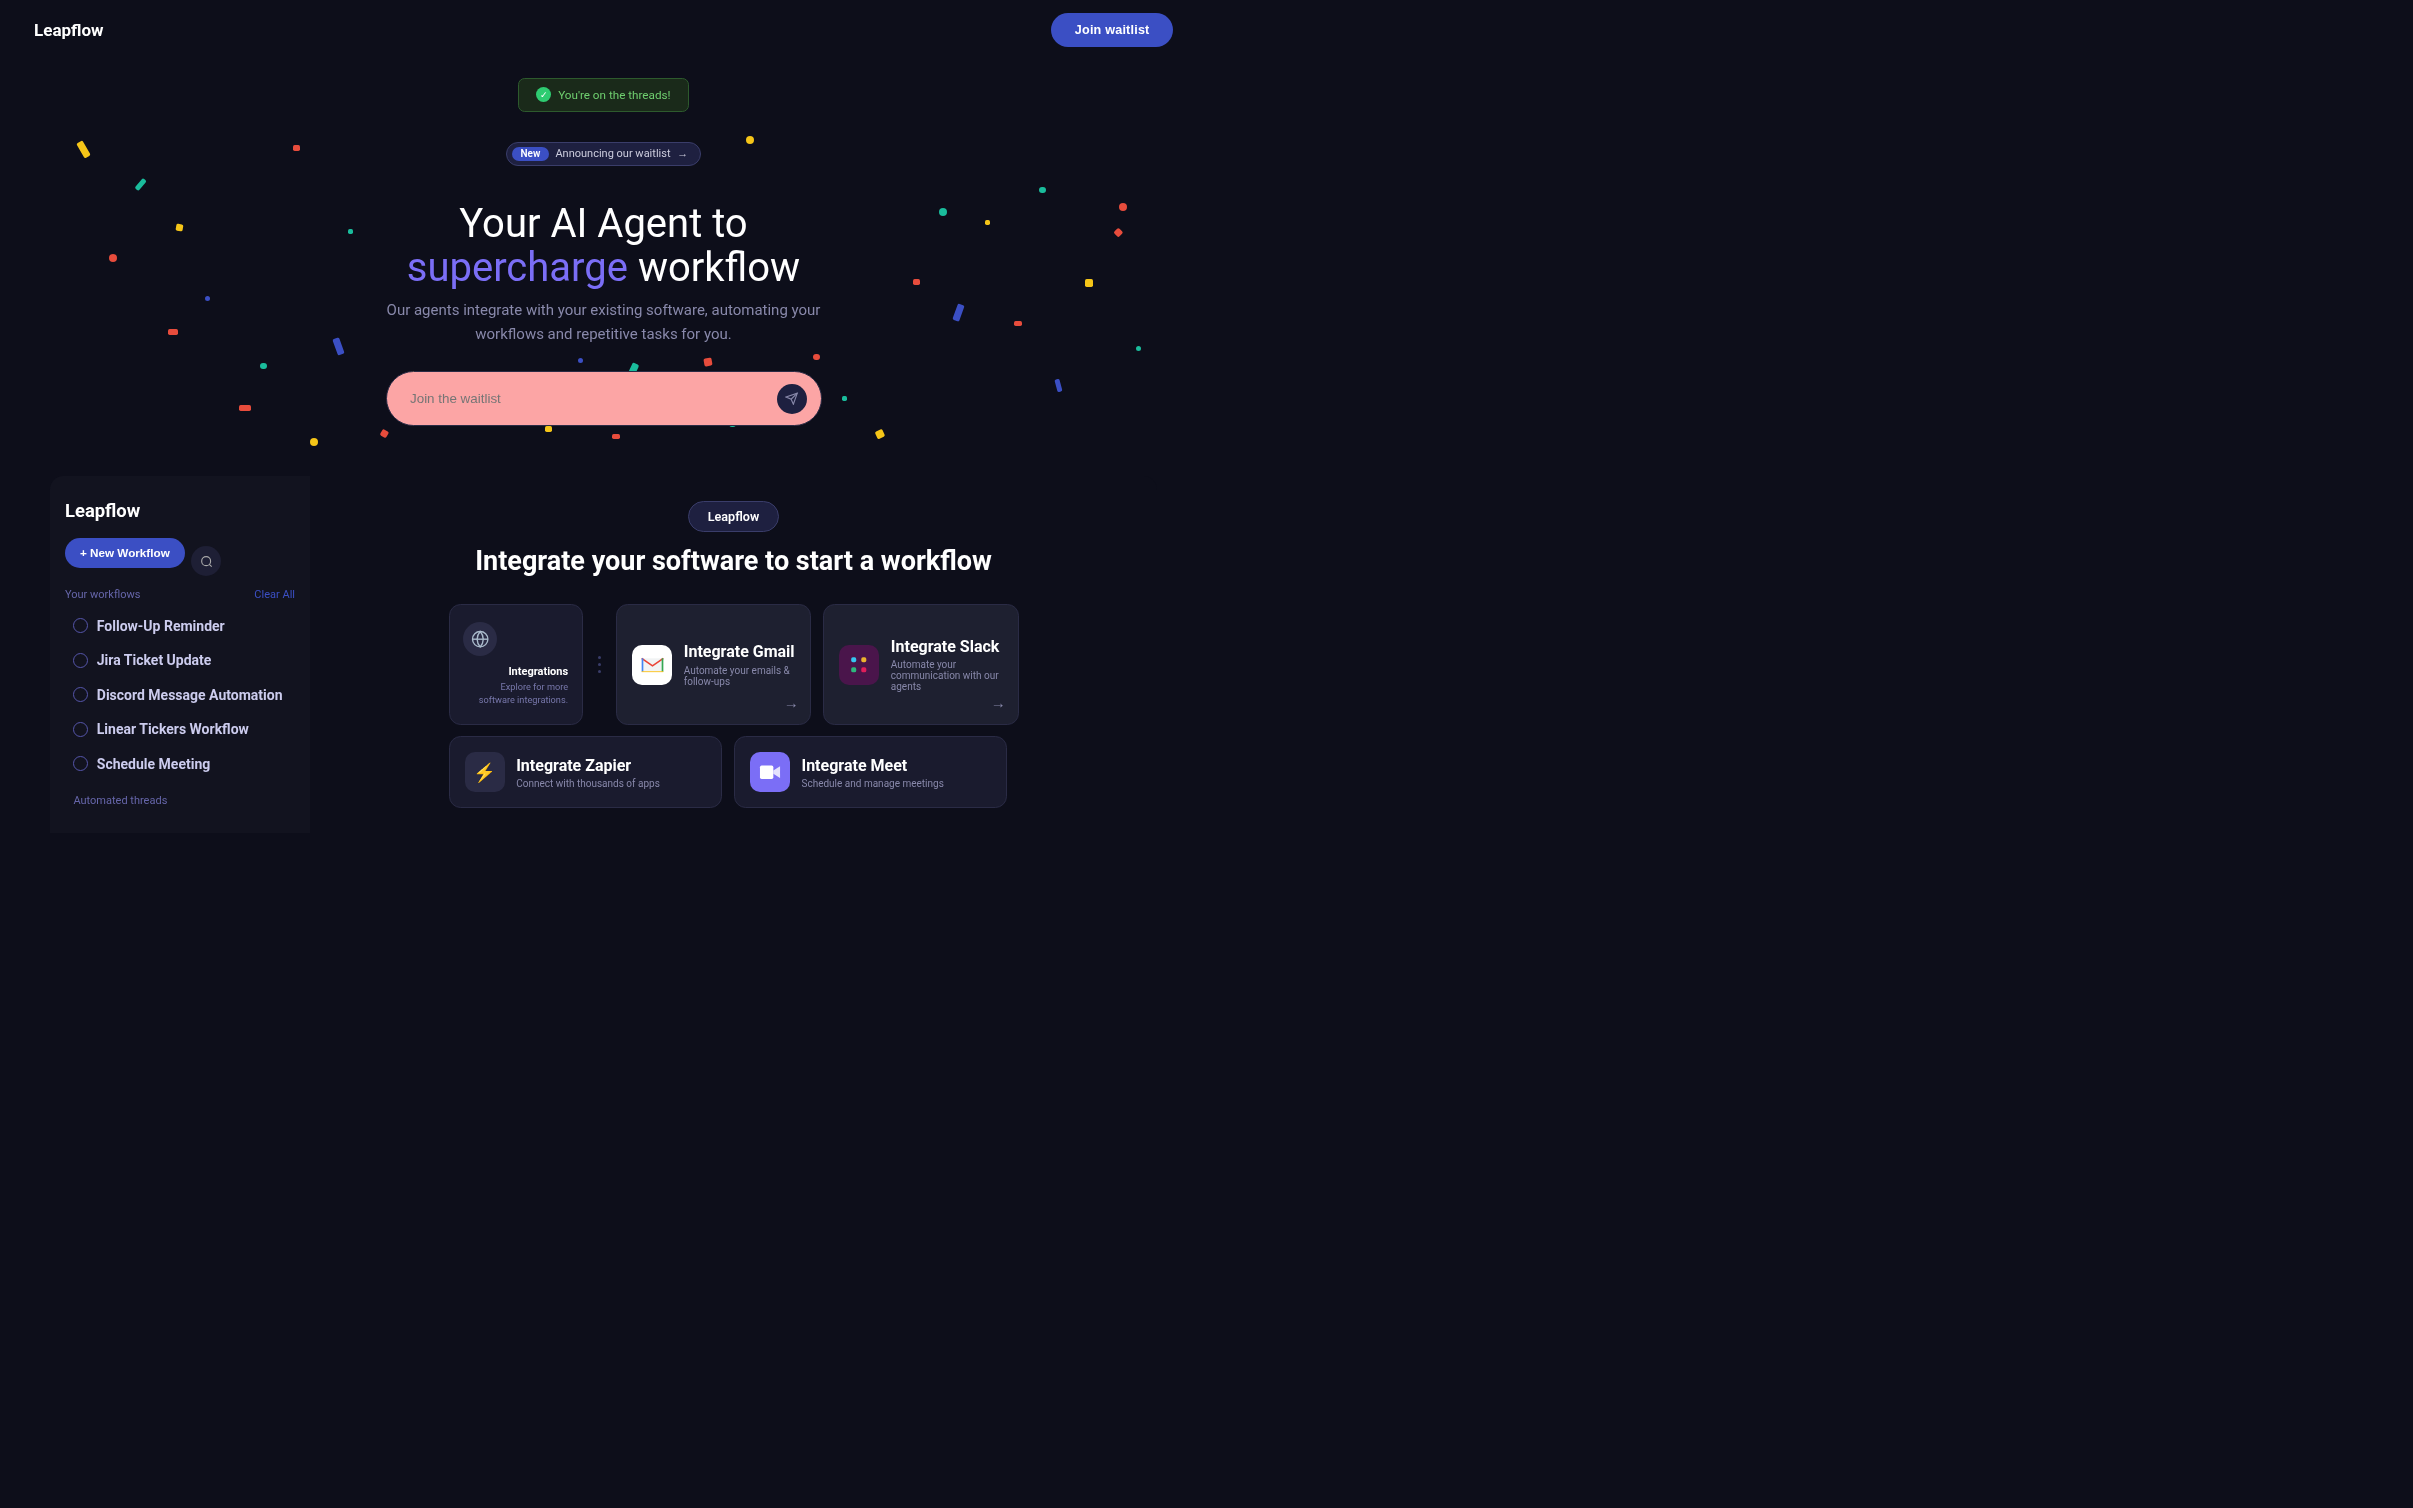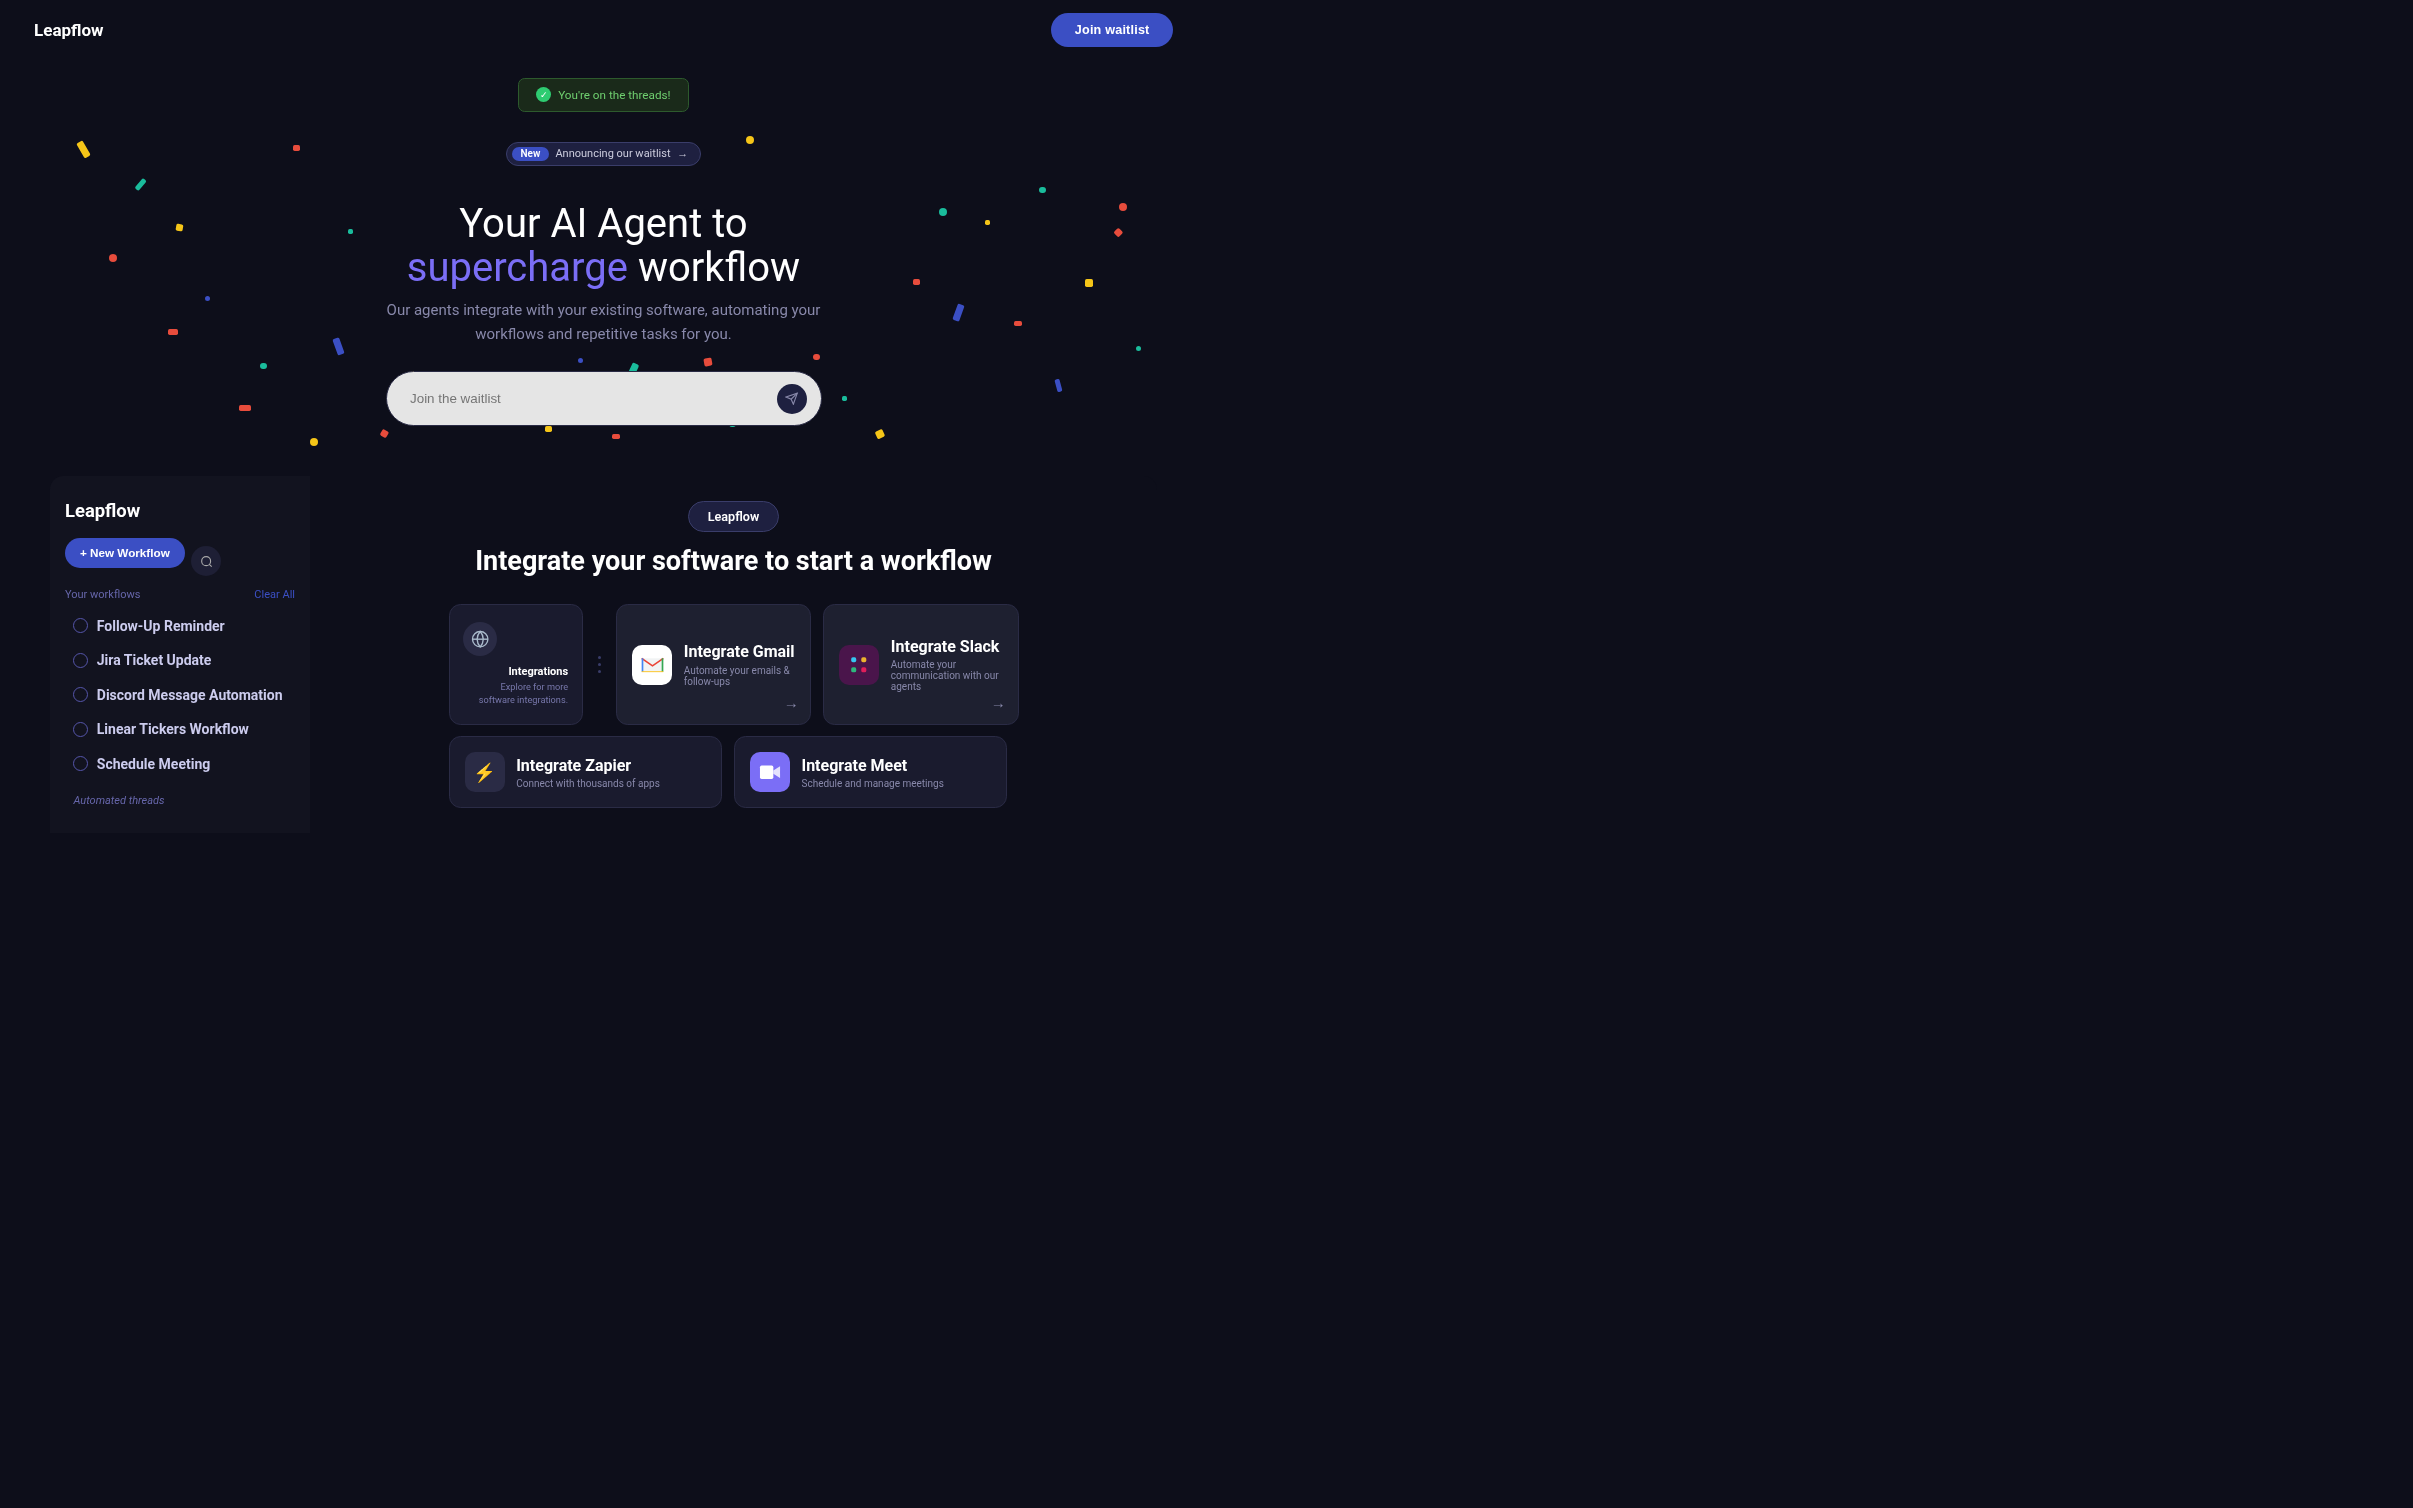--- a/index.html
+++ b/index.html
@@ -129,21 +129,21 @@
       max-width: 436px;
       margin: 0 auto 25px;
       line-height: 1.6;
       position: relative;
       z-index: 5;
     }
 
     .hero-input-wrap {
       display: inline-flex;
       align-items: center;
-      background: #e5e5e5;
+      background: #fca5a5;
       border: 0.8px solid #2a2b45;
       border-radius: 42px;
       padding: 11.7px 13.4px 11.7px 23.5px;
       width: 436px;
       position: relative;
       z-index: 5;
     }
     .hero-input {
       flex: 1;
       background: transparent;
@@ -262,21 +262,20 @@
       content: '';
       width: 5px;
       height: 5px;
       border-radius: 50%;
       background: transparent;
     }
     .auto-threads-label {
       font-size: 11px;
       color: #6666aa;
       padding: 11.7px 8.4px 3.4px;
-      font-style: italic;
     }
 
     
     .main-content {
       flex: 1;
       background: #0d0e1a;
       border-radius: 0 13.4px 0 0;
       padding: 25px 34px;
       display: flex;
       flex-direction: column;

